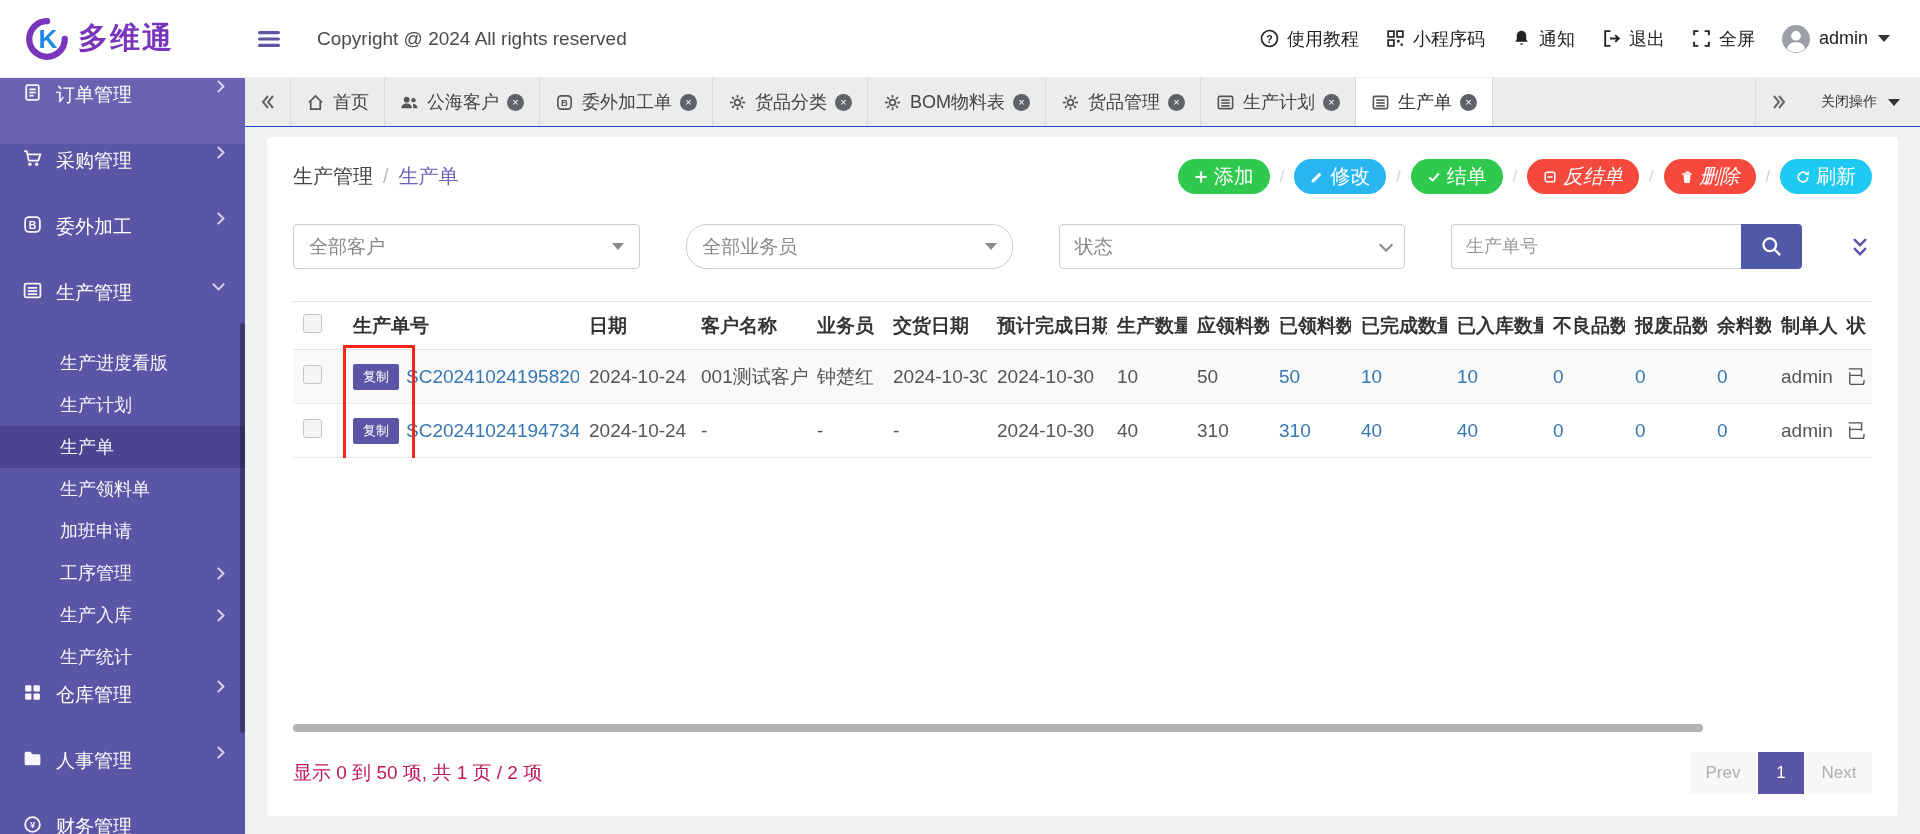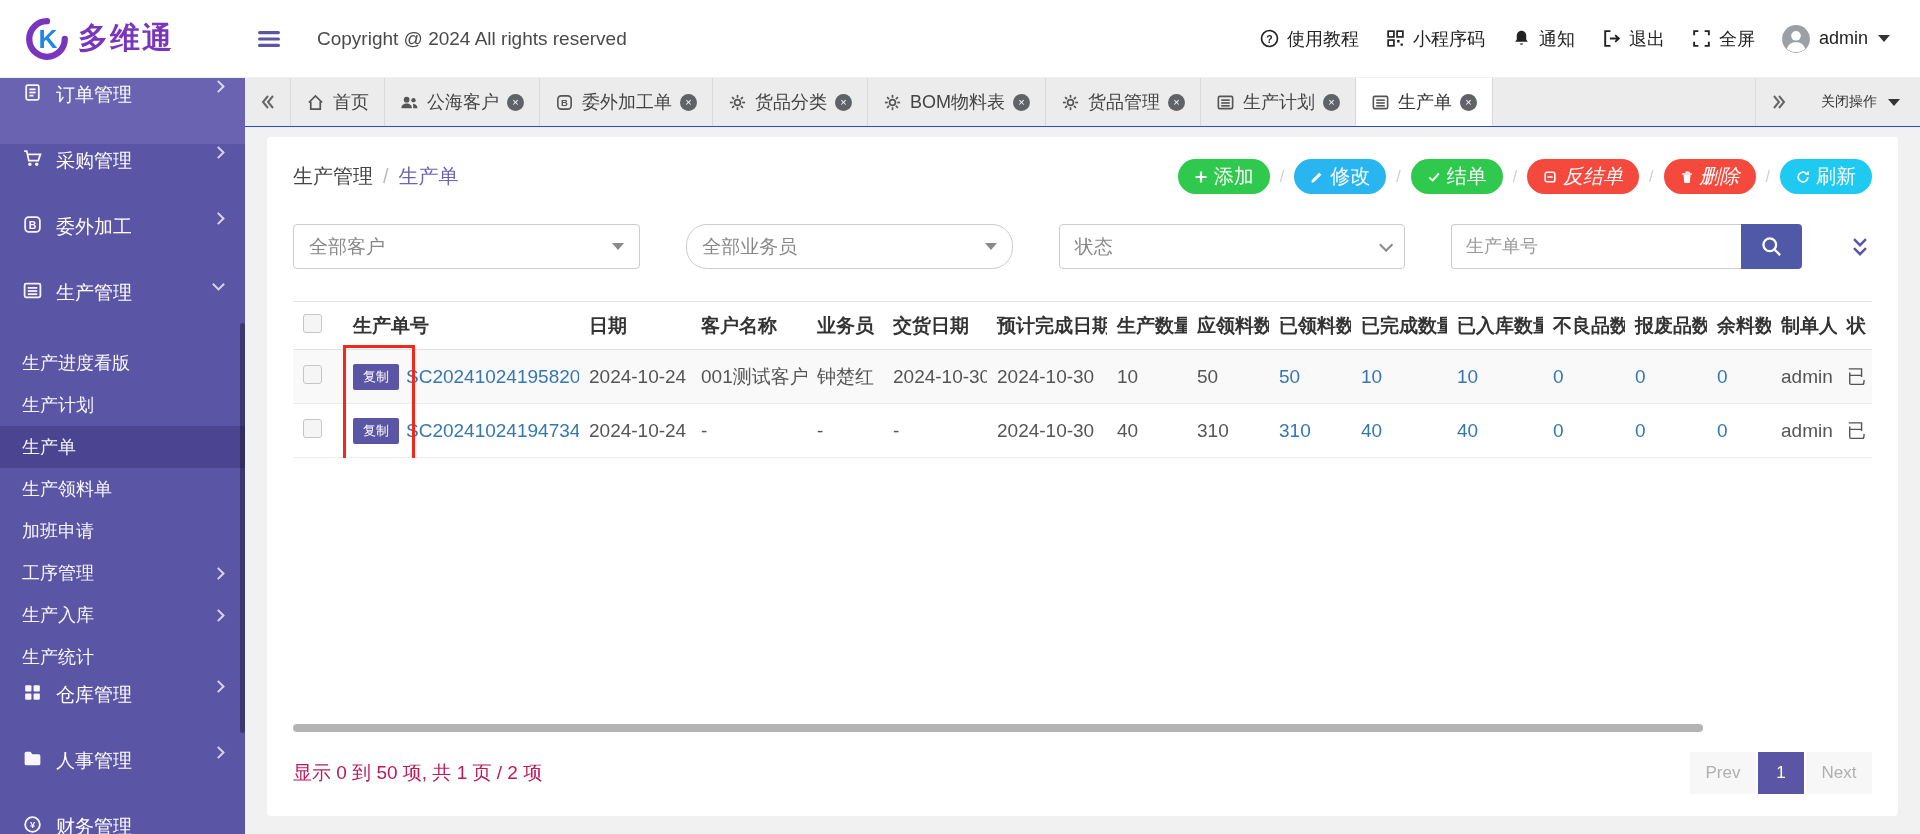--- a/index.html
+++ b/index.html
@@ -27,21 +27,21 @@
   
   .sidebar { width:245px; flex:0 0 245px; background:#5b55a5; overflow:hidden; position:relative; }
   .side-item { height:66px; display:flex; align-items:flex-start; gap:13px; padding:4px 22px; color:#fff; font-size:19px; cursor:pointer; }
   .side-item.hl { background:#6963b1; }
   .sicon { width:21px; height:21px; display:flex; color:rgba(255,255,255,.95); }
   .sicon svg { width:100%; height:100%; }
   .slabel { white-space:nowrap; }
   .chev { width:9px; height:9px; border-right:2px solid rgba(255,255,255,.75); border-bottom:2px solid rgba(255,255,255,.75); margin-left:auto; flex:0 0 auto; }
   .chev.r { transform:rotate(-45deg); }
   .chev.d { transform:rotate(45deg); }
-  .sub-item { height:42px; display:flex; align-items:center; padding:0 22px 0 22px; color:rgba(255,255,255,.95); font-size:18px; cursor:pointer; }
+  .sub-item { height:42px; display:flex; align-items:center; padding:0 22px 0 60px; color:rgba(255,255,255,.95); font-size:18px; cursor:pointer; }
   .sub-item.active { background:#4a4491; }
   .side-scrollbar { position:absolute; right:0; top:245px; width:5px; height:410px; background:rgba(0,0,0,.32); border-radius:3px; }
 
   
   .main-col { flex:1; display:flex; flex-direction:column; min-width:0; }
   .tabbar { height:49px; background:#ececec; border-bottom:1px solid #1d4ed8; display:flex; align-items:stretch; }
   .tab-arrow { width:46px; display:flex; align-items:center; justify-content:center; color:#666; cursor:pointer; border-right:1px solid #dcdcdc; flex:0 0 auto; }
   .tab-arrow.right { border-right:none; border-left:1px solid #dcdcdc; }
   .tabs-strip { display:flex; flex:1; overflow:hidden; }
   .tab { display:flex; align-items:center; gap:8px; padding:0 15px; border-right:1px solid #d9d9d9; color:#444; font-size:18px; cursor:pointer; white-space:nowrap; }

